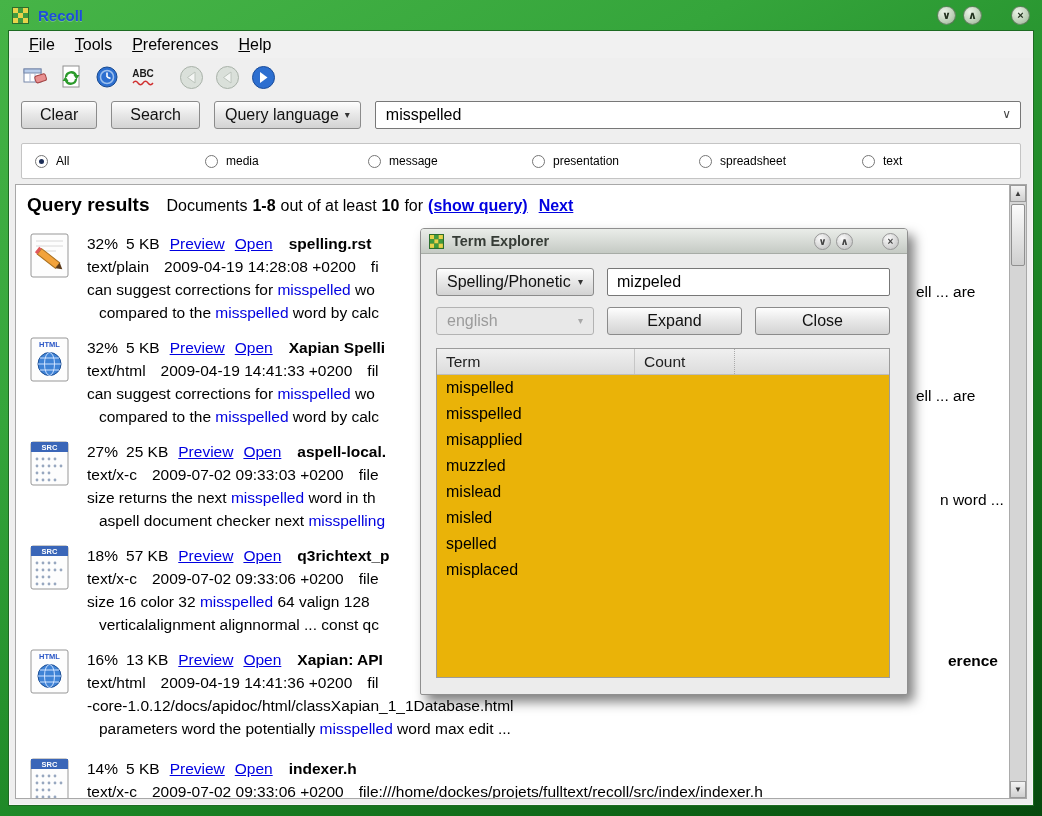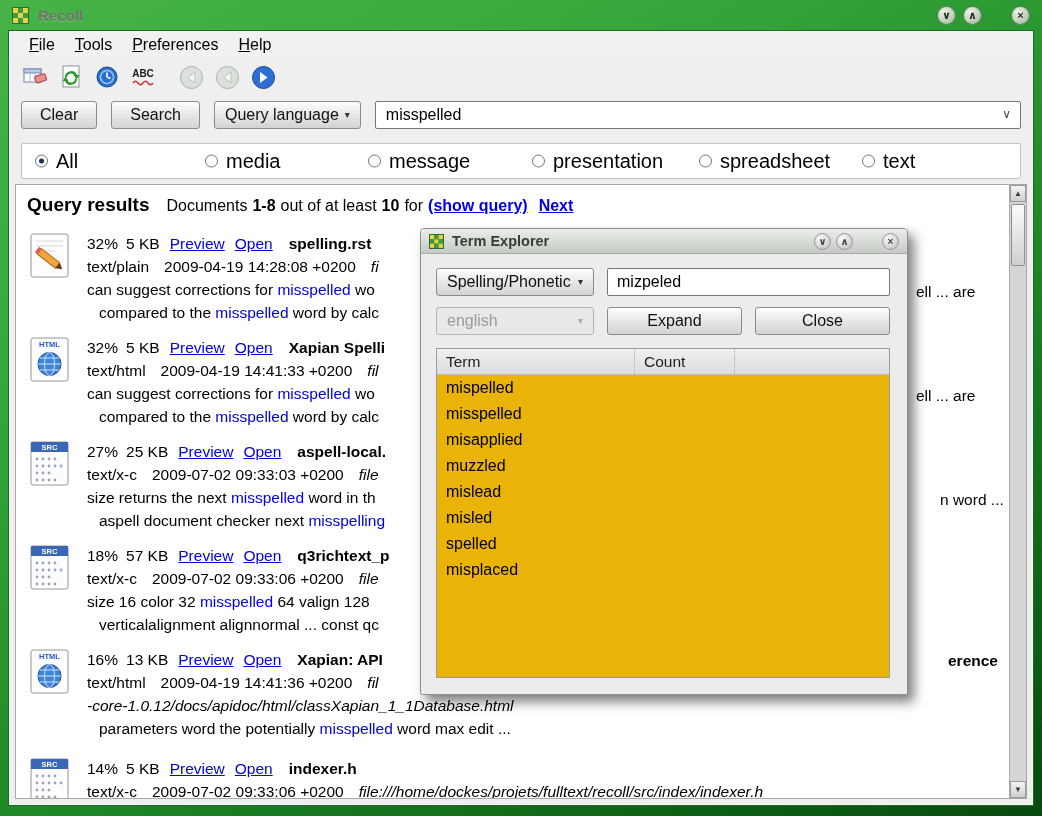--- a/index.html
+++ b/index.html
@@ -5,21 +5,21 @@
   *{box-sizing:border-box;margin:0;padding:0}
   html,body{width:1042px;height:816px}
   body{
     position:relative;overflow:hidden;
     font-family:"Liberation Sans","DejaVu Sans",sans-serif;color:#000;
     background:linear-gradient(150deg,#46b447 0%,#35a53b 30%,#1d8726 60%,#0d6115 85%,#074a0e 100%);
   }
   
   .titlebar{position:absolute;left:0;top:0;right:0;height:30px;display:flex;align-items:center;padding:0 12px}
   .applogo{width:17px;height:17px;margin-right:9px;display:inline-flex}
-  .apptitle{font-size:15px;font-weight:bold;color:#737373;text-shadow:0 1px 0 rgba(255,255,255,.25)}
+  .apptitle{font-size:15px;font-weight:bold;color:#1d4ed8;text-shadow:0 1px 0 rgba(255,255,255,.25)}
   .wbuttons{margin-left:auto;display:flex;align-items:center;gap:7px}
   .wbtn{width:19px;height:19px;border-radius:50%;display:flex;align-items:center;justify-content:center;
     font-size:11px;font-weight:bold;color:#23321f;cursor:pointer;
     background:radial-gradient(circle at 35% 30%,#ecf4e8,#bccfb7 60%,#95ab90);border:1px solid rgba(25,70,25,.55)}
   .wbtn.close{margin-left:22px}
   .window{position:absolute;left:8px;top:30px;width:1026px;height:776px;background:#efefef;
     border:1px solid #1d6b22;box-shadow:inset 0 0 0 1px rgba(255,255,255,.45)}
   
   .menubar{display:flex;align-items:center;height:27px;padding:0 10px;background:#f1f1f1;font-size:16px}
   .menu-item{padding:2px 10px;cursor:pointer;border-radius:2px}
@@ -32,40 +32,40 @@
   .btn{height:28px;padding:0 18px;font-size:16px;color:#111;display:inline-flex;align-items:center;justify-content:center;
     background:linear-gradient(#fefefe,#e9e9e9 45%,#d3d3d3);border:1px solid #8b8b8b;border-radius:3px;cursor:pointer;
     font-family:"Liberation Sans","DejaVu Sans",sans-serif}
   .combo{justify-content:space-between;gap:6px;padding:0 10px}
   .carrow{font-size:10px;color:#333;line-height:1}
   .cinput{flex:1;height:28px;background:#fff;border:1px solid #777;border-radius:2px;display:flex;align-items:center;
     padding:0 10px;font-size:16px;position:relative;cursor:text}
   .inarrow{position:absolute;right:9px;top:5px;font-size:12px;color:#444;cursor:pointer}
   
   .filterbar{margin:9px 12px 0;height:36px;background:#fff;border:1px solid #c4c4c4;border-radius:2px;position:relative}
-  .fopt{position:absolute;top:50%;transform:translateY(-50%);display:flex;align-items:center;font-size:20px;cursor:pointer}
+  .fopt{position:absolute;top:50%;transform:translateY(-50%);display:flex;align-items:center;font-size:12px;cursor:pointer}
   .radio{width:13px;height:13px;border:1px solid #767676;border-radius:50%;background:#fff;position:relative;margin-right:8px;flex:0 0 auto}
   .radio.sel::after{content:"";position:absolute;inset:3px;border-radius:50%;background:#1c2e57}
   
   .results{position:absolute;left:6px;right:6px;top:153px;bottom:6px;background:#fff;border:1px solid #a8a8a8;
     position:absolute;overflow:hidden}
   .qheader{position:absolute;top:9px;left:11px;right:30px;display:flex;align-items:baseline;white-space:nowrap}
   .qtitle{font-size:19px;font-weight:bold;margin-right:17px}
   .qsum{display:flex;align-items:flex-start;gap:5px;font-size:16px}
   .qsum b{font-weight:bold}
   .lnk{color:#0000e0;text-decoration:underline;cursor:pointer}
   .bold{font-weight:bold}
   .rrow{position:absolute;left:10px;right:30px;display:flex}
   .ricon{width:47px;height:47px;flex:0 0 auto}
   .rtext{margin-left:14px;overflow:hidden}
   .rline{height:23px;line-height:23px;white-space:nowrap;font-size:15.5px}
   .mr7{margin-right:8px}.mr10{margin-right:10px}.mr16{margin-right:16px}.mr14{margin-right:15px}
   .rtitle{font-weight:bold}
   .hl{color:#0000e0}
-  .url{font-style:italic}
+  .url{}
   .snip2{padding-left:12px}
   .frag{position:absolute;left:900px;height:23px;line-height:23px;font-size:15.5px;white-space:nowrap;z-index:1}
   
   .vscroll{position:absolute;top:0;right:0;bottom:0;width:17px;background:#d5d5d5;border-left:1px solid #ababab}
   .sbtn{position:absolute;left:0;right:0;height:17px;display:flex;align-items:center;justify-content:center;
     font-size:8px;color:#3a3a3a;background:linear-gradient(#f4f4f4,#cfcfcf);border:1px solid #9a9a9a;cursor:pointer}
   .sbtn.up{top:0}.sbtn.down{bottom:0}
   .sthumb{position:absolute;left:1px;right:1px;top:19px;height:62px;border:1px solid #8f8f8f;border-radius:2px;
     background:linear-gradient(#fbfbfb,#cfcfcf);cursor:grab}
   

